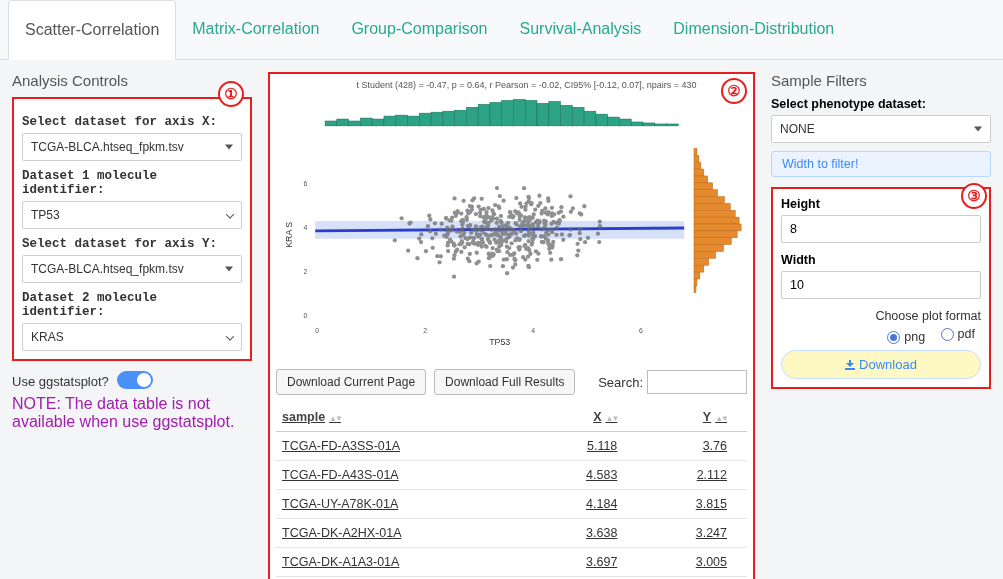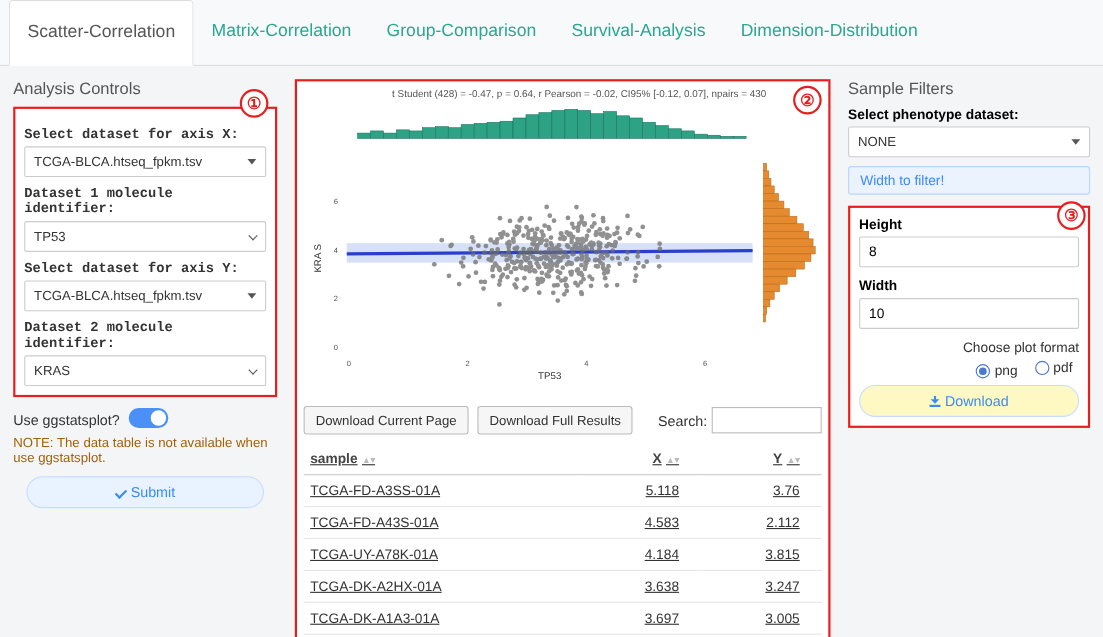--- a/index.html
+++ b/index.html
@@ -73,21 +73,21 @@
     position:absolute; right:8px; top:50%; transform:translateY(-60%) rotate(45deg);
     width:6px;height:6px;border-right:1.5px solid #555;border-bottom:1.5px solid #555;
   }
   .toggle-row { display:flex; align-items:flex-end; gap:8px; margin:10px 0 4px; font-size:13px;}
   .toggle {
     width:36px;height:18px;border-radius:9px;background:#4b90f7;position:relative;
   }
   .toggle::after{
     content:"";position:absolute;right:2px;top:2px;width:14px;height:14px;border-radius:50%;background:#fff;
   }
-  .note { font-size:12px; color:#a16207; margin-top:6px;}
+  .note { font-size:16px; color:#a21caf; margin-top:6px;}
   .submit-btn {
     display:block;width:90%;margin:10px auto 2px;padding:6px;text-align:center;
     background:#e9f3ff;border:1px solid #c7ddff;color:#3b8bf5;border-radius:16px;font-size:13px;cursor:pointer;
   }
   .plot-area {
     border:2px solid #e81e1e;
     padding:6px 6px 10px;
     background:#fff;
     position:relative;
   }
@@ -186,23 +186,20 @@
       <div class="select">
         <span>KRAS</span>
         <span class="caret-line"></span>
       </div>
     </div>
     <div class="toggle-row">
       <span>Use ggstatsplot?</span>
       <span class="toggle"></span>
     </div>
     <div class="note">NOTE: The data table is not available when use ggstatsplot.</div>
-    <div class="submit-btn">
-      <span class="check-icon"></span><span>Submit</span>
-    </div>
   </div>
 
   <div class="panel-center">
     <div class="plot-area">
       <div class="badge-circle" style="top:4px;right:6px;">②</div>
       <div class="stat-line" style="margin-left:30px;">t Student (428) = -0.47, p = 0.64, r Pearson = -0.02, CI95% [-0.12, 0.07], npairs = 430</div>
 
       <svg class="plot-svg" viewBox="0 0 480 260">
 
         <g fill="#2ea285" stroke="#15705b" stroke-width="0.5">

